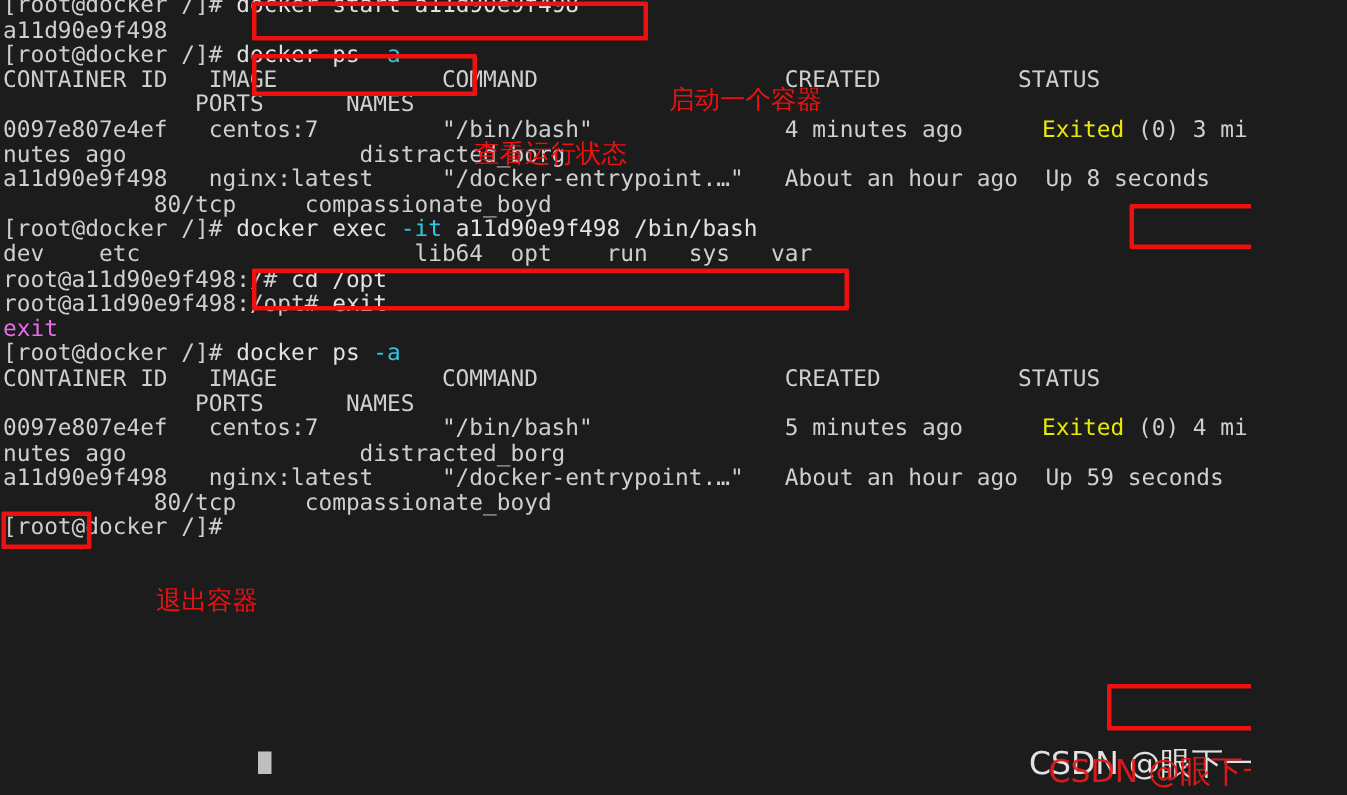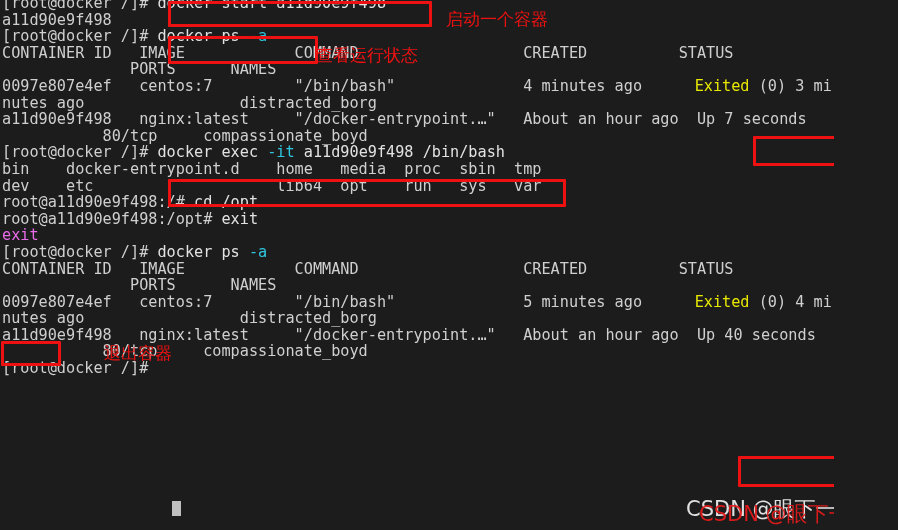--- a/index.html
+++ b/index.html
@@ -47,20 +47,21 @@
   }
   
   .note {
     position: absolute;
     color: #ee1111;
     font-family: "DejaVu Sans", "Liberation Sans", sans-serif;
     font-size: 17px;
     line-height: 19px;
     white-space: nowrap;
     font-weight: 500;
+    margin-top: 48px;
   }
   
   .cursor {
     position: absolute;
     background: #bfbfbf;
     width: 9px;
     height: 15px;
   }
   
   .watermark {
@@ -87,47 +88,46 @@
     <div class="ln"><span class="c-grey">[root@docker /]# </span><span class="c-white">docker ps </span><span class="c-cyan">-a</span></div>
 
     <div class="ln"><span class="c-grey">CONTAINER ID   IMAGE            COMMAND                  CREATED          STATUS</span></div>
 
     <div class="ln"><span class="c-grey">              PORTS      NAMES</span></div>
 
     <div class="ln"><span class="c-grey">0097e807e4ef   centos:7         "/bin/bash"              4 minutes ago    </span><span class="c-yellow">Exited</span><span class="c-grey"> (0) 3 mi</span></div>
 
     <div class="ln"><span class="c-grey">nutes ago                 distracted_borg</span></div>
 
-    <div class="ln"><span class="c-grey">a11d90e9f498   nginx:latest     "/docker-entrypoint.…"   About an hour ago  </span><span class="c-grey">Up 7 seconds</span></div>
+    <div class="ln"><span class="c-grey">a11d90e9f498   nginx:latest     "/docker-entrypoint.…"   About an hour ago  </span><span class="c-grey">Up 8 seconds</span></div>
 
     <div class="ln"><span class="c-grey">           80/tcp     compassionate_boyd</span></div>
 
     <div class="ln"><span class="c-grey">[root@docker /]# </span><span class="c-white">docker exec </span><span class="c-cyan">-it</span><span class="c-white"> a11d90e9f498 /bin/bash</span></div>
 
 
-    <div class="ln"><span class="c-grey">bin    docker-entrypoint.d    home   media  proc  sbin  tmp</span></div>
     <div class="ln"><span class="c-grey">dev    etc                    lib64  opt    run   sys   var</span></div>
 
     <div class="ln"><span class="c-grey">root@a11d90e9f498:/# </span><span class="c-white">cd /opt</span></div>
 
 
     <div class="ln"><span class="c-grey">root@a11d90e9f498:/opt# </span><span class="c-white">exit</span></div>
 
     <div class="ln"><span class="c-magenta">exit</span></div>
 
     <div class="ln"><span class="c-grey">[root@docker /]# </span><span class="c-white">docker ps </span><span class="c-cyan">-a</span></div>
 
     <div class="ln"><span class="c-grey">CONTAINER ID   IMAGE            COMMAND                  CREATED          STATUS</span></div>
     <div class="ln"><span class="c-grey">              PORTS      NAMES</span></div>
 
     <div class="ln"><span class="c-grey">0097e807e4ef   centos:7         "/bin/bash"              5 minutes ago    </span><span class="c-yellow">Exited</span><span class="c-grey"> (0) 4 mi</span></div>
 
     <div class="ln"><span class="c-grey">nutes ago                 distracted_borg</span></div>
 
-    <div class="ln"><span class="c-grey">a11d90e9f498   nginx:latest     "/docker-entrypoint.…"   About an hour ago  </span><span class="c-grey">Up 40 seconds</span></div>
+    <div class="ln"><span class="c-grey">a11d90e9f498   nginx:latest     "/docker-entrypoint.…"   About an hour ago  </span><span class="c-grey">Up 59 seconds</span></div>
 
     <div class="ln"><span class="c-grey">           80/tcp     compassionate_boyd</span></div>
 
     <div class="ln"><span class="c-grey">[root@docker /]# </span></div>
 
   </div>
 
   <div class="cursor" style="left:172px; top:501px;"></div>
 
   <div class="box" style="left:168px; top:1px;   width:264px; height:26px;"></div>

